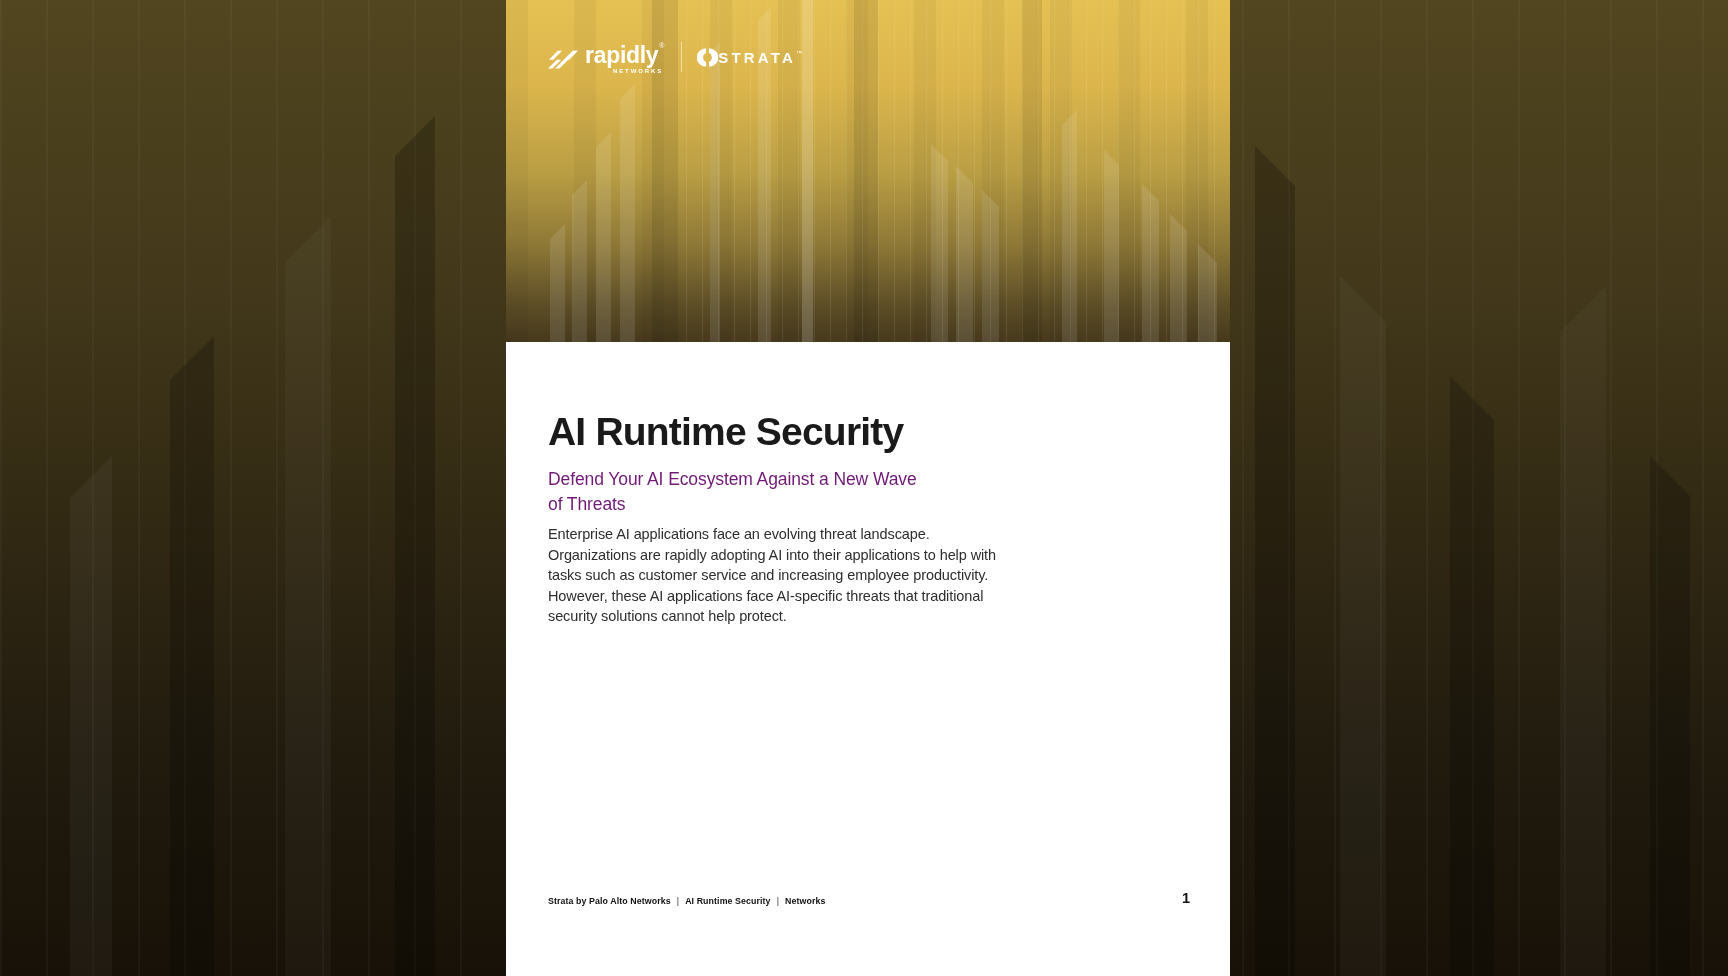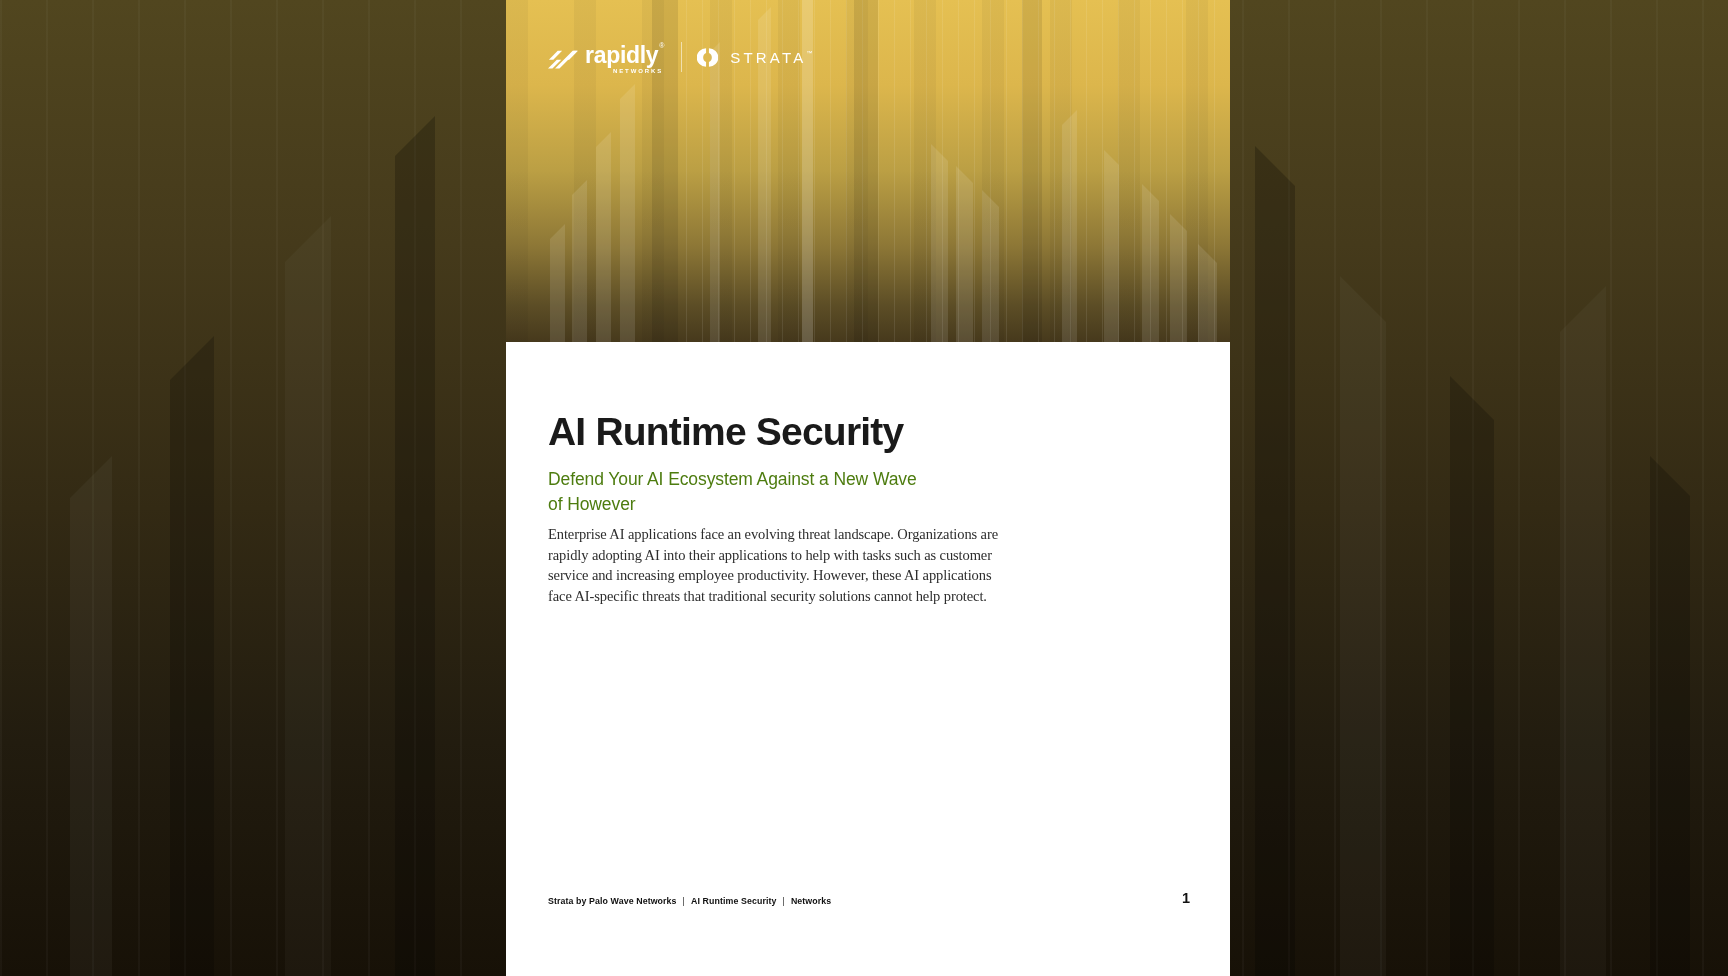--- a/index.html
+++ b/index.html
@@ -47,36 +47,36 @@
   }
   .pa-lockup { position:relative; display:flex; align-items:flex-start; }
   .pa-word { color:#fff; font-weight:700; font-size:23px; letter-spacing:-0.3px; line-height:1; margin-left:7px; }
   .pa-reg { color:#fff; font-size:7px; vertical-align:top; position:relative; top:-2px; left:1px; font-weight:400; }
   .pa-networks {
     position:absolute; right:0; top:24px; color:#fff;
     font-size:6px; font-weight:700; letter-spacing:1.9px;
   }
   .logo-divider { width:1px; height:30px; background:rgba(255,255,255,0.55); margin:0 15px 0 18px; }
   .strata-lockup { display:flex; align-items:center; }
-  .strata-word { color:#fff; font-weight:400; font-size:15px; letter-spacing:3.2px; margin-left:12px; }
+  .strata-word { color:#fff; font-weight:700; font-size:15px; letter-spacing:3.2px; margin-left:0; }
   .strata-tm { color:#fff; font-size:6px; vertical-align:top; position:relative; top:-4px; font-weight:400; }
 
   
   .title {
     position:absolute; left:42px; top:412px; z-index:5;
     font-size:39px; font-weight:700; letter-spacing:-0.8px; color:#1a1a1a; line-height:1;
   }
   .subtitle {
     position:absolute; left:42px; top:467px; z-index:5;
-    font-size:17.5px; font-weight:400; color:#4d7c0f; line-height:24.5px; letter-spacing:-0.1px;
+    font-size:17.5px; font-weight:400; color:#701a75; line-height:24.5px; letter-spacing:-0.1px;
   }
   .subtitle span { display:block; }
   .intro {
     position:absolute; left:42px; top:524px; width:452px; z-index:5;
-    font-size:14.5px; color:#2d2d2d; line-height:20.5px; letter-spacing:-0.1px;font-family:Liberation Serif, serif;
+    font-size:14.5px; color:#2d2d2d; line-height:20.5px; letter-spacing:-0.1px;
   }
 
   
   .footer-left {
     position:absolute; left:42px; top:896px; z-index:5;
     font-size:8.8px; font-weight:700; color:#111; letter-spacing:0.1px;
   }
   .footer-left .sep { margin:0 6px; font-weight:400; color:#333; }
   .page-number {
     position:absolute; right:40px; top:890px; z-index:5;
@@ -146,24 +146,24 @@
           <span class="strata-word">STRATA</span>
             <span class="strata-tm">™</span>
         </div>
       </div>
     </div>
 
     <h1 class="title">AI Runtime Security</h1>
 
     <div class="subtitle">
       <span>Defend Your AI Ecosystem Against a New Wave</span>
-      <span>of However</span>
+      <span>of Threats</span>
     </div>
 
     <p class="intro">Enterprise AI applications face an evolving threat landscape. Organizations are rapidly adopting AI into their applications to help with tasks such as customer service and increasing employee productivity. However, these AI applications face AI-specific threats that traditional security solutions cannot help protect.</p>
 
     <div class="footer-left">
-      <span>Strata by Palo Wave Networks</span><span class="sep">|</span><span>AI Runtime Security</span><span class="sep">|</span><span>Networks</span>
+      <span>Strata by Palo Alto Networks</span><span class="sep">|</span><span>AI Runtime Security</span><span class="sep">|</span><span>Networks</span>
     </div>
     <div class="page-number">1</div>
 
   </div>
 </div>
 
 </body></html>

